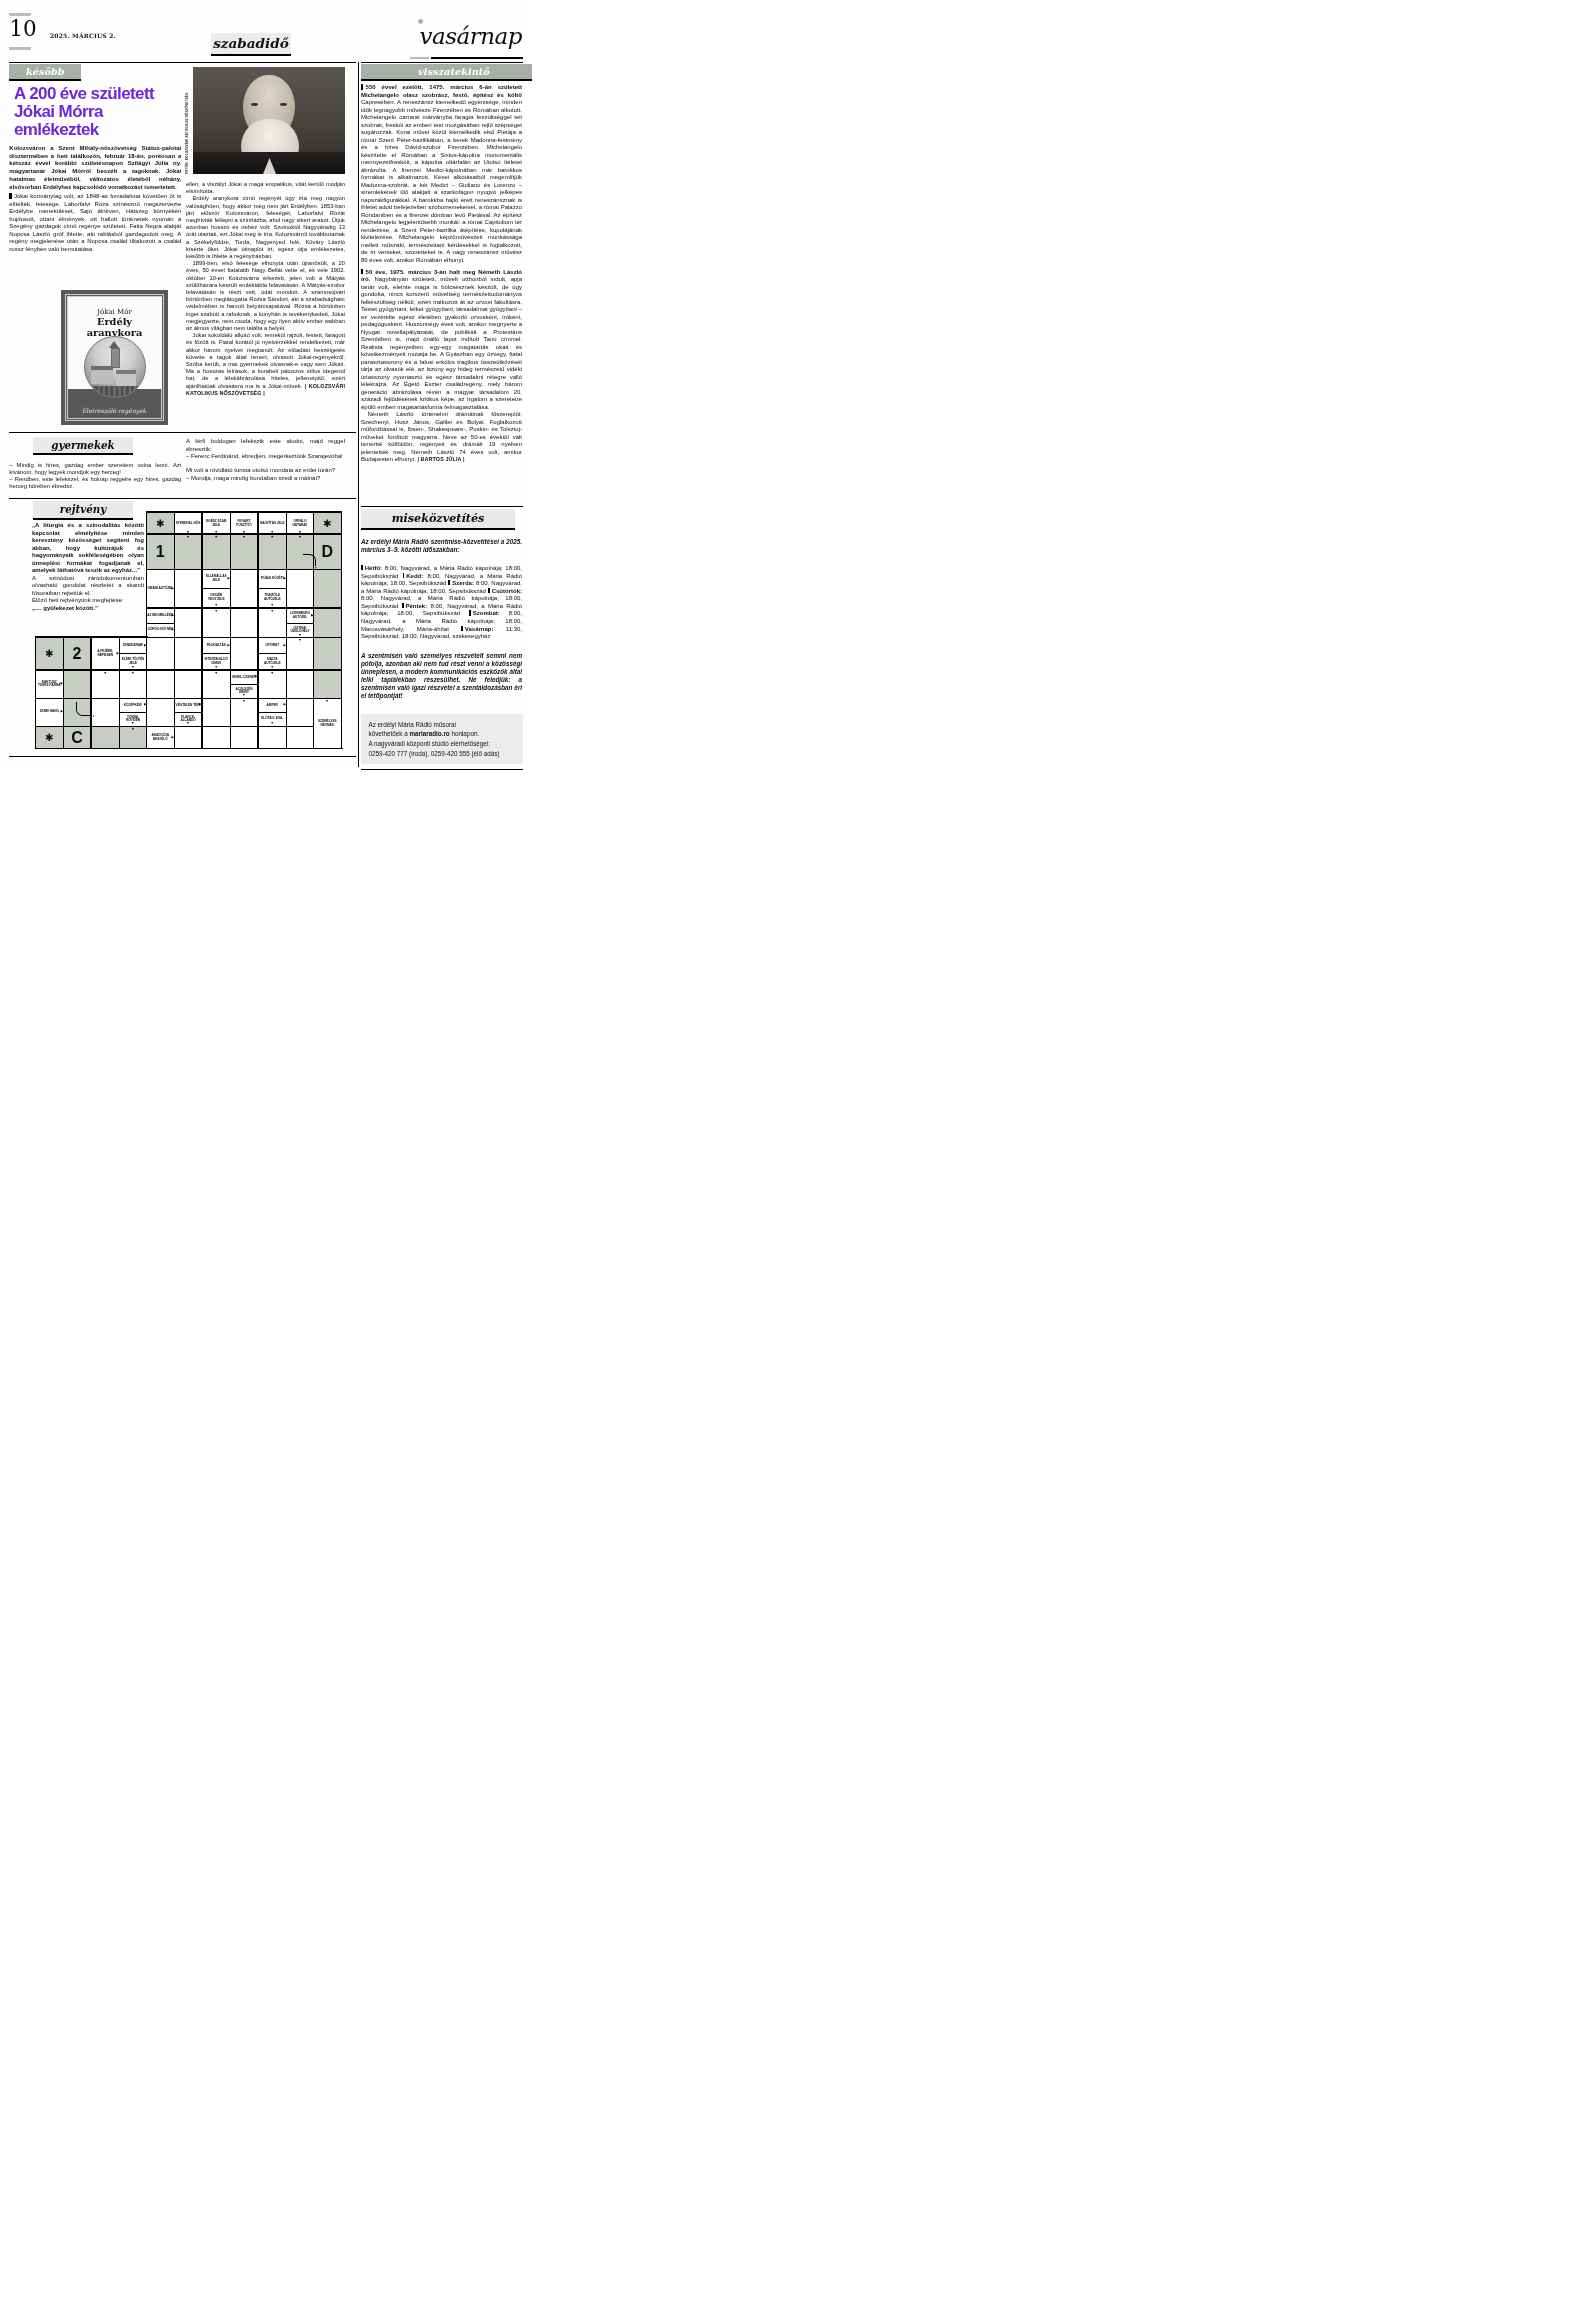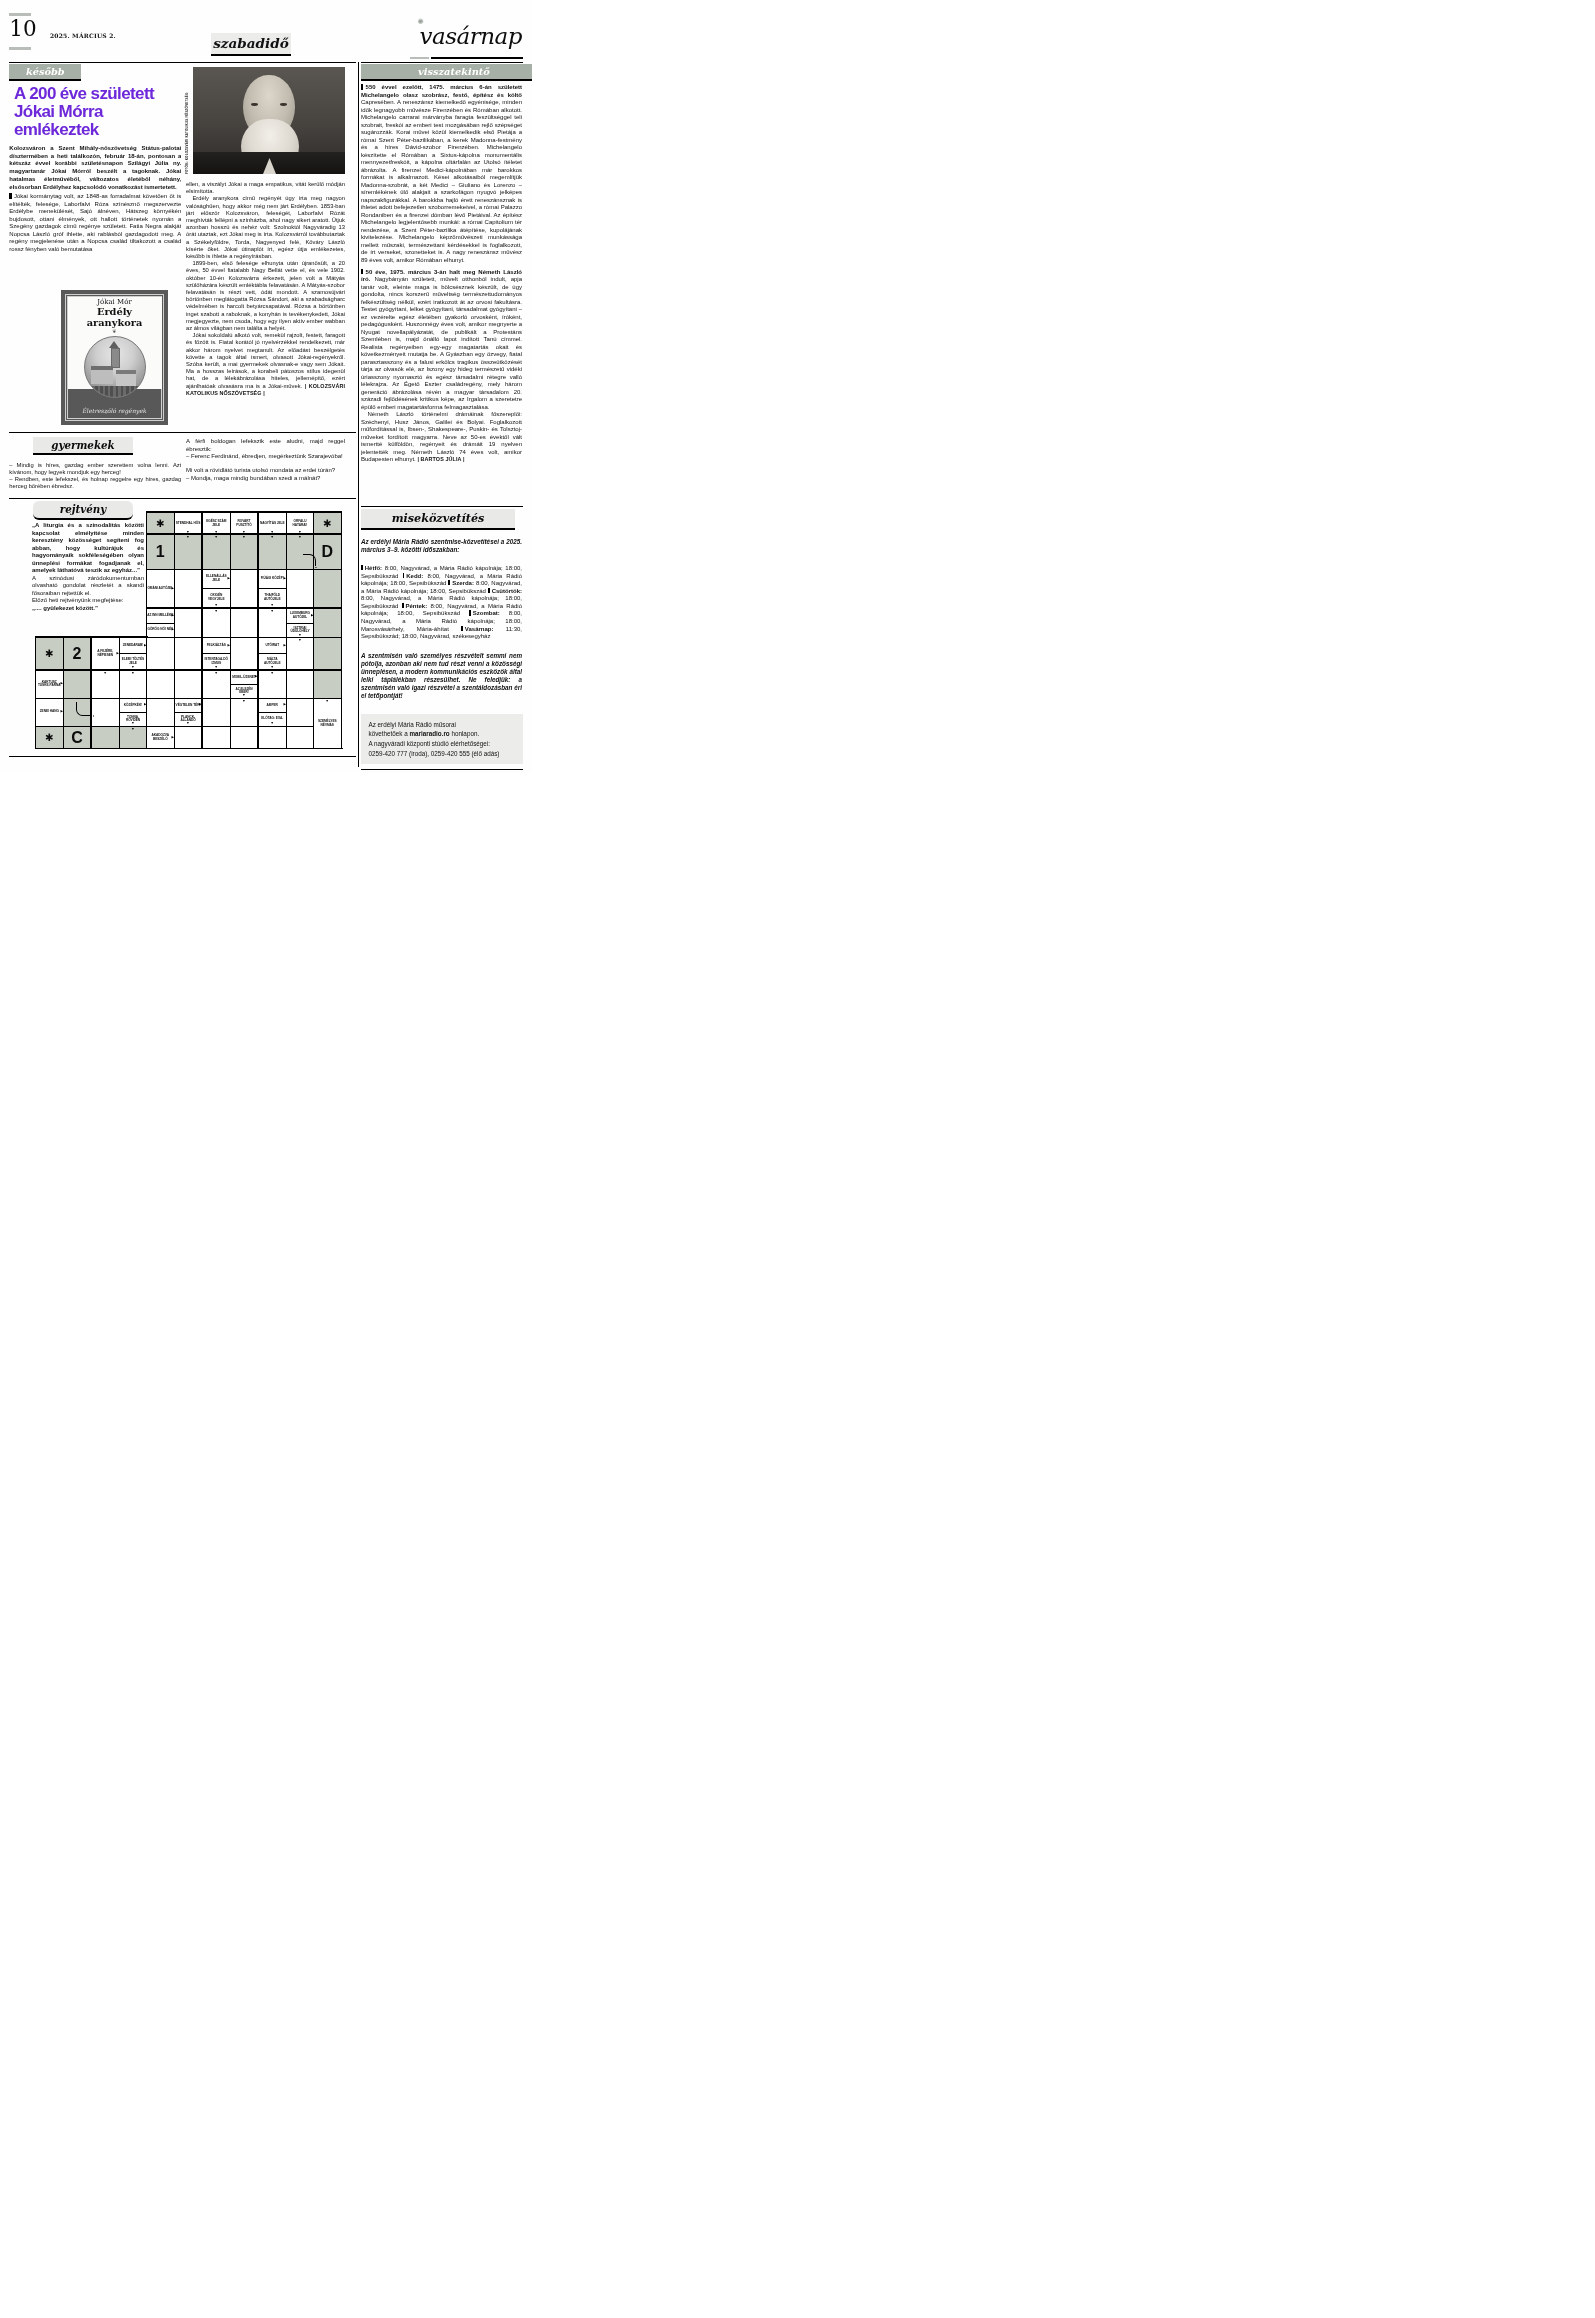--- a/index.html
+++ b/index.html
@@ -57,21 +57,21 @@
   .photo-caption{position:absolute;left:185px;top:68px;height:106px;
      writing-mode:vertical-rl;transform:rotate(180deg);
      font:700 3px/4.7px var(--sans);letter-spacing:0.2px;color:#222;}
 
   
   .cover{position:absolute;left:61px;top:290px;width:107px;height:135px;background:#585858;}
   .cover-inner{position:absolute;left:3.7px;top:3.7px;right:3.7px;bottom:3.7px;border:0.5px solid #cfcfcf;}
   .cover-inner2{position:absolute;left:1.4px;top:1.4px;right:1.4px;bottom:1.4px;border:0.5px solid #cfcfcf;}
   .cover-panel{position:absolute;left:6.5px;top:6.5px;right:6.5px;height:92px;background:#fbfbfa;
      text-align:center;}
-  .cover-author{font:7px/8.4px var(--serif);margin-top:1px;}
+  .cover-author{font:7px/8.4px var(--serif);margin-top:11px;}
   .cover-title{font:700 9.8px/10.7px var(--serif);margin-top:0.9px;}
   .cover-orn{font:5.1px/5.6px var(--serif);color:#555;margin-top:0.9px;}
   .cover-circle{position:absolute;left:50%;top:39px;transform:translateX(-50%);
      width:60px;height:60px;border-radius:50%;border:0.5px solid #777;overflow:hidden;
      background:radial-gradient(circle at 50% 28%,#e6e6e6 0%,#cfcfcf 35%,#a2a2a2 65%,#757575 100%);}
   .tower{position:absolute;left:26px;top:11.2px;width:7.5px;height:18.7px;background:#8a8a8a;border:0.5px solid #6a6a6a;}
   .tower-roof{position:absolute;left:24px;top:4.7px;width:0;height:0;
      border-left:5.6px solid transparent;border-right:5.6px solid transparent;border-bottom:7.5px solid #5f5f5f;}
   .house1{position:absolute;left:6.5px;top:29px;width:21.5px;height:14px;background:#bdbdbd;border-top:4.7px solid #6e6e6e;}
   .house2{position:absolute;left:31px;top:33px;width:20.6px;height:12px;background:#c6c6c6;border-top:4.2px solid #7a7a7a;}
@@ -200,21 +200,21 @@
     <p>– Mondja, maga mindig bundában szedi a málnát?</p>
   </div>
 
   <div class="seclabel-dark" style="left:361px;top:64px;width:186px;height:15px;text-align:center;">visszatekintő</div>
   <div class="abs bodytxt" style="left:361px;top:84px;width:161px;height:410px;overflow:hidden;">
     <p><span class="sqmark"></span><b>550 évvel ezelőtt, 1475. március 6-án született Michelangelo olasz szobrász, festő, építész és költő</b> <span>Capresében. A reneszánsz kiemelkedő egyénisége, minden idők legnagyobb művésze Firenzében és Rómában alkotott. Michelangelo carrarai márványba faragta feszültséggel teli szobrait, freskói az emberi test mozgásában rejlő szépséget sugározzák. Korai művei közül kiemelkedik első Pietája a római Szent Péter-bazilikában, a kerek Madonna-festmény és a híres Dávid-szobor Firenzében. Michelangelo készítette el Rómában a Sixtus-kápolna monumentális mennyezetfreskóit, a kápolna oltárfalán az Utolsó ítéletet ábrázolta. A firenzei Medici-kápolnában már barokkos formákat is alkalmazott. Kései alkotásaiból megemlítjük Madonna-szobrát, a két Medici – Giuliano és Lorenzo – síremlékének ülő alakjait a szarkofágon nyugvó jelképes napszakfigurákkal. A barokkba hajló érett reneszánsznak is ihletet adott befejezetlen szoborremekeivel, a római Palazzo Rondaniben és a firenzei dómban lévő Pietáival. Az építész Michelangelo legjelentősebb munkái: a római Capitolium tér rendezése, a Szent Péter-bazilika átépítése, kupolájának kivitelezése. Michelangelo képzőművészeti munkássága mellett műszaki, természettani kérdésekkel is foglalkozott, de írt verseket, szonetteket is. A nagy reneszánsz művész 89 éves volt, amikor Rómában elhunyt.</span></p>
     <p style="margin-top:4.7px;"><span class="sqmark"></span><b>50 éve, 1975. március 3-án halt meg Németh László író.</b> <span>Nagybányán született, művelt otthonból indult, apja tanár volt, eleinte maga is bölcsésznek készült, de úgy gondolta, nincs korszerű műveltség természettudományos felkészültség nélkül, ezért iratkozott át az orvosi fakultásra. Testet gyógyítani, lelket gyógyítani, társadalmat gyógyítani – ez vezérelte egész életében gyakorló orvosként, íróként, pedagógusként. Huszonnégy éves volt, amikor megnyerte a Nyugat novellapályázatát, de publikált a Protestáns Szemlében is, majd önálló lapot indított Tanú címmel. Realista regényeiben egy-egy magatartás okait és következményeit mutatja be. A Gyászban egy özvegy, fiatal parasztasszony és a falusi erkölcs tragikus összeütközését tárja az olvasók elé, az Iszony egy hideg természetű vidéki úriasszony nyomasztó és egész társadalmi rétegre valló lélekrajza. Az Égető Eszter családregény, mely három generáció ábrázolása révén a magyar társadalom 20. századi fejlődésének kritikus képe, az Irgalom a szeretetre épülő emberi magatartásforma felmagasztalása.</span></p>
     <p class="indent"><span>Németh László történelmi drámáinak főszereplői: Széchenyi, Husz János, Galilei és Bolyai. Foglalkozott műfordítással is, Ibsen-, Shakespeare-, Puskin- és Tolsztoj-műveket fordított magyarra. Neve az 50-es évektől vált ismertté külföldön, regényeit és drámáit 19 nyelven jelentették meg. Németh László 74 éves volt, amikor Budapesten elhunyt.</span> <b class="byline">| BARTOS JÚLIA |</b></p>
   </div>
 
-  <div class="seclabel-light" style="left:33px;top:501px;width:100px;height:17px;border-radius:6px;">rejtvény</div>
+  <div class="seclabel-light" style="left:33px;top:501px;width:100px;height:17px;">rejtvény</div>
   <div class="abs bodytxt" style="left:32px;top:522px;width:112px;height:113px;overflow:hidden;">
     <p style="font-weight:700;">„A liturgia és a szinodalitás közötti kapcsolat elmélyítése minden keresztény közösséget segíteni fog abban, hogy kultúrájuk és hagyományaik sokféleségében olyan ünneplési formákat fogadjanak el, amelyek láthatóvá teszik az egyház...”</p>
     <p>A szinódusi záródokumentumban olvasható gondolat részletét a skandi fősoraiban rejtettük el.</p>
     <p>Előző heti rejtvényünk megfejtése:</p>
     <p style="font-weight:700;">„.... gyülekezet között.”</p>
   </div>
 
   <div class="abs" style="left:0;top:0;">
       <div class="cw cw-g cw-m cw-star" style="left: 146px; top: 512px; width: 28.5px; height: 23px;">✱</div>
       <div class="cw cw-c" style="left: 174px; top: 512px; width: 28px; height: 23px;">

